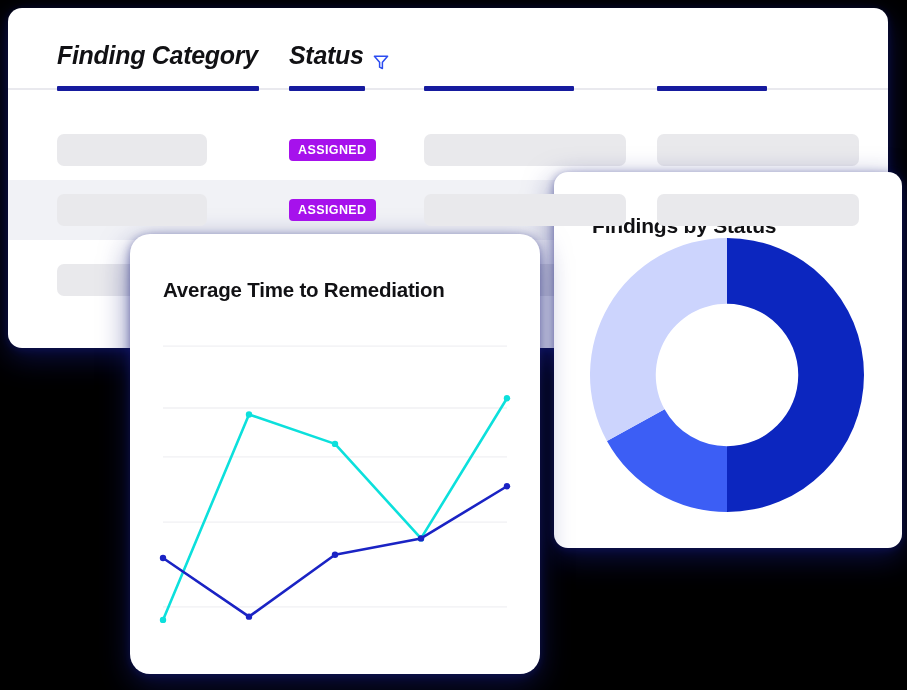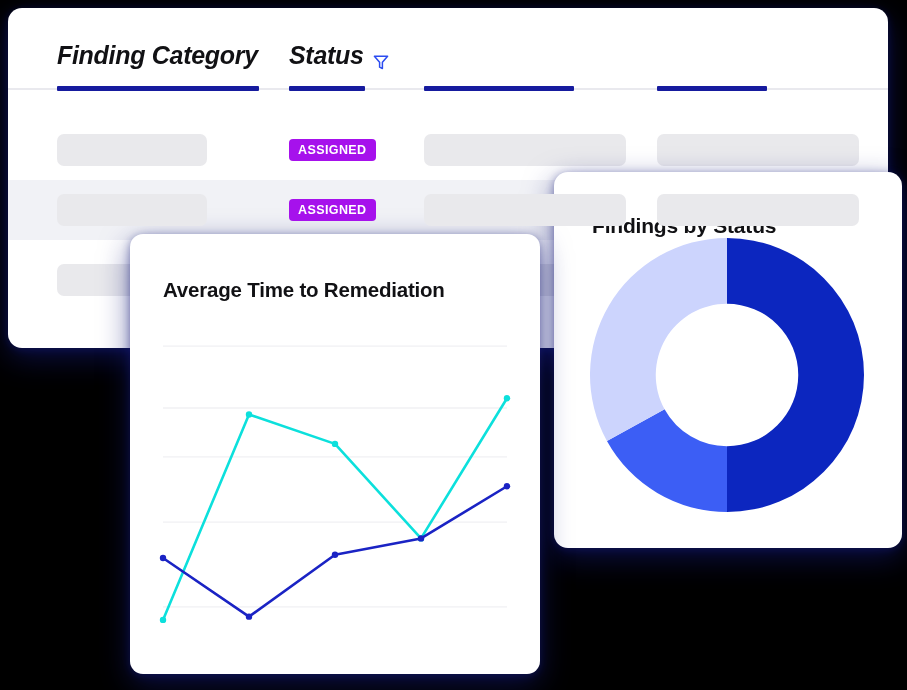--- a/index.html
+++ b/index.html
@@ -163,21 +163,21 @@
     width: 274px;
     height: 274px;
   }
 
   
   #line-card {
     left: 130px;
     top: 234px;
     width: 410px;
     height: 440px;
-    border-radius: 13px;
+    border-radius: 20px;
     overflow: hidden;
   }
 
   .line-title {
     position: absolute;
     left: 33px;
     top: 27px;
     font-size: 20.5px;
     font-weight: 700;
     color: #111114;

